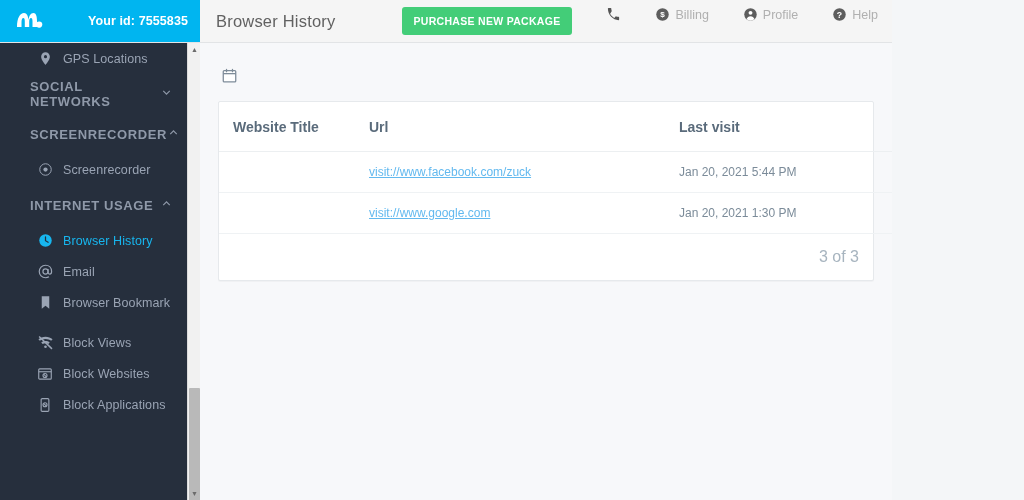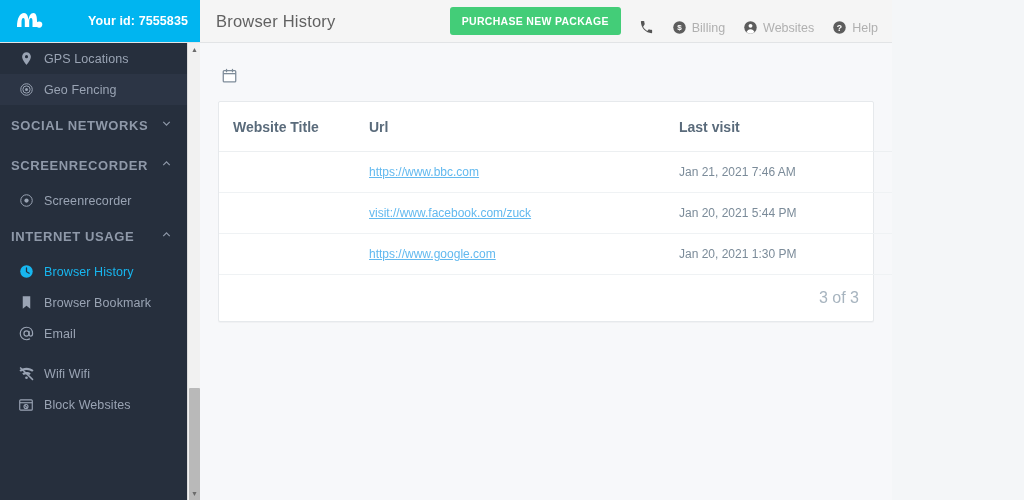--- a/index.html
+++ b/index.html
@@ -16,35 +16,35 @@
   .brandzone { width: 200px; flex: 0 0 200px; background: #00b5f0; display: flex;
                align-items: center; padding: 0 12px 0 14px; }
   .logo { width: 30px; height: 30px; flex: 0 0 30px; display: flex;
           align-items: center; justify-content: center; }
   .userid { margin-left: auto; color: #ffffff; font-size: 12.5px; font-weight: bold;
             letter-spacing: .1px; white-space: nowrap; }
 
   .pagezone { flex: 1; display: flex; align-items: center; padding: 0 14px 0 16px; }
   .page-title { font-size: 16.5px; color: #616161; font-weight: normal;
                 letter-spacing: .2px; }
-  .actions { margin-left: auto; display: flex; align-items: flex-end; gap: 0; }
+  .actions { margin-left: auto; display: flex; align-items: flex-start; gap: 16px; }
   .btn-purchase { background: #43cd78; color: #fff; border: 0; border-radius: 3px;
                   font-family: inherit; font-size: 10.5px; font-weight: bold;
                   letter-spacing: .3px; padding: 8px 12px; cursor: pointer;
                   white-space: nowrap; }
   .hitem { display: flex; align-items: center; gap: 5px; margin-left: 18px;
            color: #b0b0b0; font-size: 12.5px; cursor: pointer; white-space: nowrap; }
   .hitem svg { display: block; }
 
   
   .body { flex: 1; display: flex; min-height: 0; }
 
   
   .sidebar { width: 200px; flex: 0 0 200px; background: #262f3d; position: relative;
-             display: flex; }
+             display: flex; padding-left: 19px; }
   .sb-scroll { flex: 1; overflow: hidden; padding-top: 0; }
   .sb-track { width: 13px; flex: 0 0 13px; background: #f1f1f1;
               border-left: 1px solid #dcdcdc; position: relative; }
   .sb-arrow { position: absolute; left: 0; width: 13px; height: 13px;
               display: flex; align-items: center; justify-content: center;
               color: #6b6b6b; font-size: 7px; line-height: 1; }
   .sb-arrow.up { top: 0; } .sb-arrow.down { bottom: 0; }
   .sb-thumb { position: absolute; left: 1px; width: 11px; top: 345px; height: 115px;
               background: #b9b9b9; border-radius: 1px; }
 
@@ -127,21 +127,21 @@
         </div>
 
         <div class="hitem">
           <span>
             <svg width="15" height="15" viewBox="0 0 24 24">
                 <circle cx="12" cy="12" r="10" fill="#5d5d5d"></circle>
                 <circle cx="12" cy="9.3" r="3.1" fill="#fff"></circle>
                 <path d="M5.6 19.2c1.1-3 3.5-4.6 6.4-4.6s5.3 1.6 6.4 4.6A9.9 9.9 0 0 1 12 22a9.9 9.9 0 0 1-6.4-2.8z" fill="#fff"></path>
               </svg>
           </span>
-          <span>Websites</span>
+          <span>Profile</span>
         </div>
 
         <div class="hitem">
           <span>
             <svg width="15" height="15" viewBox="0 0 24 24">
                 <circle cx="12" cy="12" r="10" fill="#5d5d5d"></circle>
                 <text x="12" y="17" font-size="14" font-weight="bold" fill="#fff" text-anchor="middle" font-family="Liberation Sans, sans-serif">?</text>
               </svg>
           </span>
           <span>Help</span>
@@ -157,30 +157,20 @@
 
         <div class="nav-item">
           <span class="ic">
             <svg width="15" height="15" viewBox="0 0 24 24" fill="currentColor">
                 <path d="M12 2C8.1 2 5 5.1 5 9c0 5.2 7 13 7 13s7-7.8 7-13c0-3.9-3.1-7-7-7zm0 9.5A2.5 2.5 0 1 1 12 6.5a2.5 2.5 0 0 1 0 5z"></path>
               </svg>
           </span>
           <span class="lb">GPS Locations</span>
         </div>
 
-        <div class="nav-item alt">
-          <span class="ic">
-            <svg width="15" height="15" viewBox="0 0 24 24" fill="none" stroke="currentColor" stroke-width="1.6">
-                <circle cx="12" cy="12" r="9.2"></circle>
-                <circle cx="12" cy="12" r="5.8"></circle>
-                <circle cx="12" cy="12" r="2.4" fill="currentColor" stroke="none"></circle>
-              </svg>
-          </span>
-          <span class="lb">Geo Fencing</span>
-        </div>
 
         <div class="nav-section">
           <span>SOCIAL NETWORKS</span>
           <span class="chev">
             <svg width="13" height="13" viewBox="0 0 24 24" fill="none" stroke="currentColor" stroke-width="2.2">
                 <polyline points="6,9 12,15 18,9"></polyline>
               </svg>
           </span>
         </div>
 
@@ -217,64 +207,74 @@
             <svg width="15" height="15" viewBox="0 0 24 24">
                 <circle cx="12" cy="12" r="10" fill="currentColor"></circle>
                 <path d="M12 6.2v6.2l4.2 2.4" stroke="#262f3d" stroke-width="2" fill="none" stroke-linecap="round"></path>
               </svg>
           </span>
           <span class="lb">Browser History</span>
         </div>
 
         <div class="nav-item">
           <span class="ic">
-            <svg width="15" height="15" viewBox="0 0 24 24" fill="currentColor">
-                <path d="M6 2h12v20l-6-5-6 5V2z"></path>
-              </svg>
-          </span>
-          <span class="lb">Browser Bookmark</span>
-        </div>
-
-        <div class="nav-item">
-          <span class="ic">
             <svg width="17" height="17" viewBox="0 0 24 24" fill="none" stroke="currentColor" stroke-width="1.7">
                 <circle cx="12" cy="12" r="3.6"></circle>
                 <path d="M15.6 8.4v4.8c0 1.7 1 2.6 2.3 2.6 1.6 0 2.7-1.4 2.7-3.8C20.6 6.6 17 3.2 12 3.2 6.9 3.2 3.2 7 3.2 12S6.9 20.8 12 20.8c2 0 3.6-.5 4.9-1.3"></path>
               </svg>
           </span>
           <span class="lb">Email</span>
+        </div>
+
+        <div class="nav-item">
+          <span class="ic">
+            <svg width="15" height="15" viewBox="0 0 24 24" fill="currentColor">
+                <path d="M6 2h12v20l-6-5-6 5V2z"></path>
+              </svg>
+          </span>
+          <span class="lb">Browser Bookmark</span>
         </div>
 
 
         <div class="spacer8"></div>
 
         <div class="nav-item">
           <span class="ic">
             <svg width="17" height="17" viewBox="0 0 24 24" fill="currentColor">
                 <path d="M2 7.5C4.6 5.3 8.1 4 12 4s7.4 1.3 10 3.5l-2 2.1C17.8 7.9 15 6.9 12 6.9S6.2 7.9 4 9.6L2 7.5z"></path>
                 <path d="M6 12c1.7-1.3 3.8-2 6-2s4.3.7 6 2l-2 2.1c-1.1-.8-2.5-1.2-4-1.2s-2.9.4-4 1.2L6 12z"></path>
                 <circle cx="12" cy="18" r="1.9"></circle>
                 <path d="M3 3.6L21.2 21" stroke="currentColor" stroke-width="2.1" fill="none"></path>
               </svg>
           </span>
-          <span class="lb">Wifi Wifi</span>
+          <span class="lb">Block Views</span>
         </div>
 
         <div class="nav-item">
           <span class="ic">
             <svg width="16" height="16" viewBox="0 0 24 24" fill="none" stroke="currentColor" stroke-width="1.7">
                 <rect x="2.6" y="4.4" width="18.8" height="15.2" rx="1.4"></rect>
                 <path d="M2.6 8.6h18.8"></path>
                 <circle cx="12" cy="14.2" r="3"></circle>
                 <path d="M9.9 12.1l4.2 4.2"></path>
               </svg>
           </span>
           <span class="lb">Block Websites</span>
         </div>
 
+        <div class="nav-item">
+          <span class="ic">
+            <svg width="16" height="16" viewBox="0 0 24 24" fill="none" stroke="currentColor" stroke-width="1.7">
+                <rect x="6.2" y="2.4" width="11.6" height="19.2" rx="1.6"></rect>
+                <circle cx="12" cy="11.6" r="3"></circle>
+                <path d="M9.9 9.5l4.2 4.2"></path>
+              </svg>
+          </span>
+          <span class="lb">Block Applications</span>
+        </div>
 
       </div>
 
       <div class="sb-track">
         <div class="sb-arrow up">▲</div>
         <div class="sb-thumb"></div>
         <div class="sb-arrow down">▼</div>
       </div>
     </nav>
 
@@ -303,37 +303,29 @@
               <th class="c-title">Website Title</th>
               <th class="c-url">Url</th>
               <th class="c-visit">Last visit</th>
               <th class="c-views">Views</th>
             </tr>
           </thead>
           <tbody>
             <tr>
               <td class="c-title"></td>
               <td class="c-url">
-                <a class="url-link" href="#">https://www.bbc.com</a>
-              </td>
-              <td class="c-visit">Jan 21, 2021 7:46 AM</td>
-              <td class="c-views">1</td>
-            </tr>
-            <tr>
-              <td class="c-title"></td>
-              <td class="c-url">
                 <a class="url-link" href="#">visit://www.facebook.com/zuck</a>
               </td>
               <td class="c-visit">Jan 20, 2021 5:44 PM</td>
               <td class="c-views">1</td>
             </tr>
             <tr>
               <td class="c-title"></td>
               <td class="c-url">
-                <a class="url-link" href="#">https://www.google.com</a>
+                <a class="url-link" href="#">visit://www.google.com</a>
               </td>
               <td class="c-visit">Jan 20, 2021 1:30 PM</td>
               <td class="c-views">1</td>
             </tr>
           </tbody>
         </table>
         <div class="pager">3 of 3</div>
       </section>
 
     </main>

